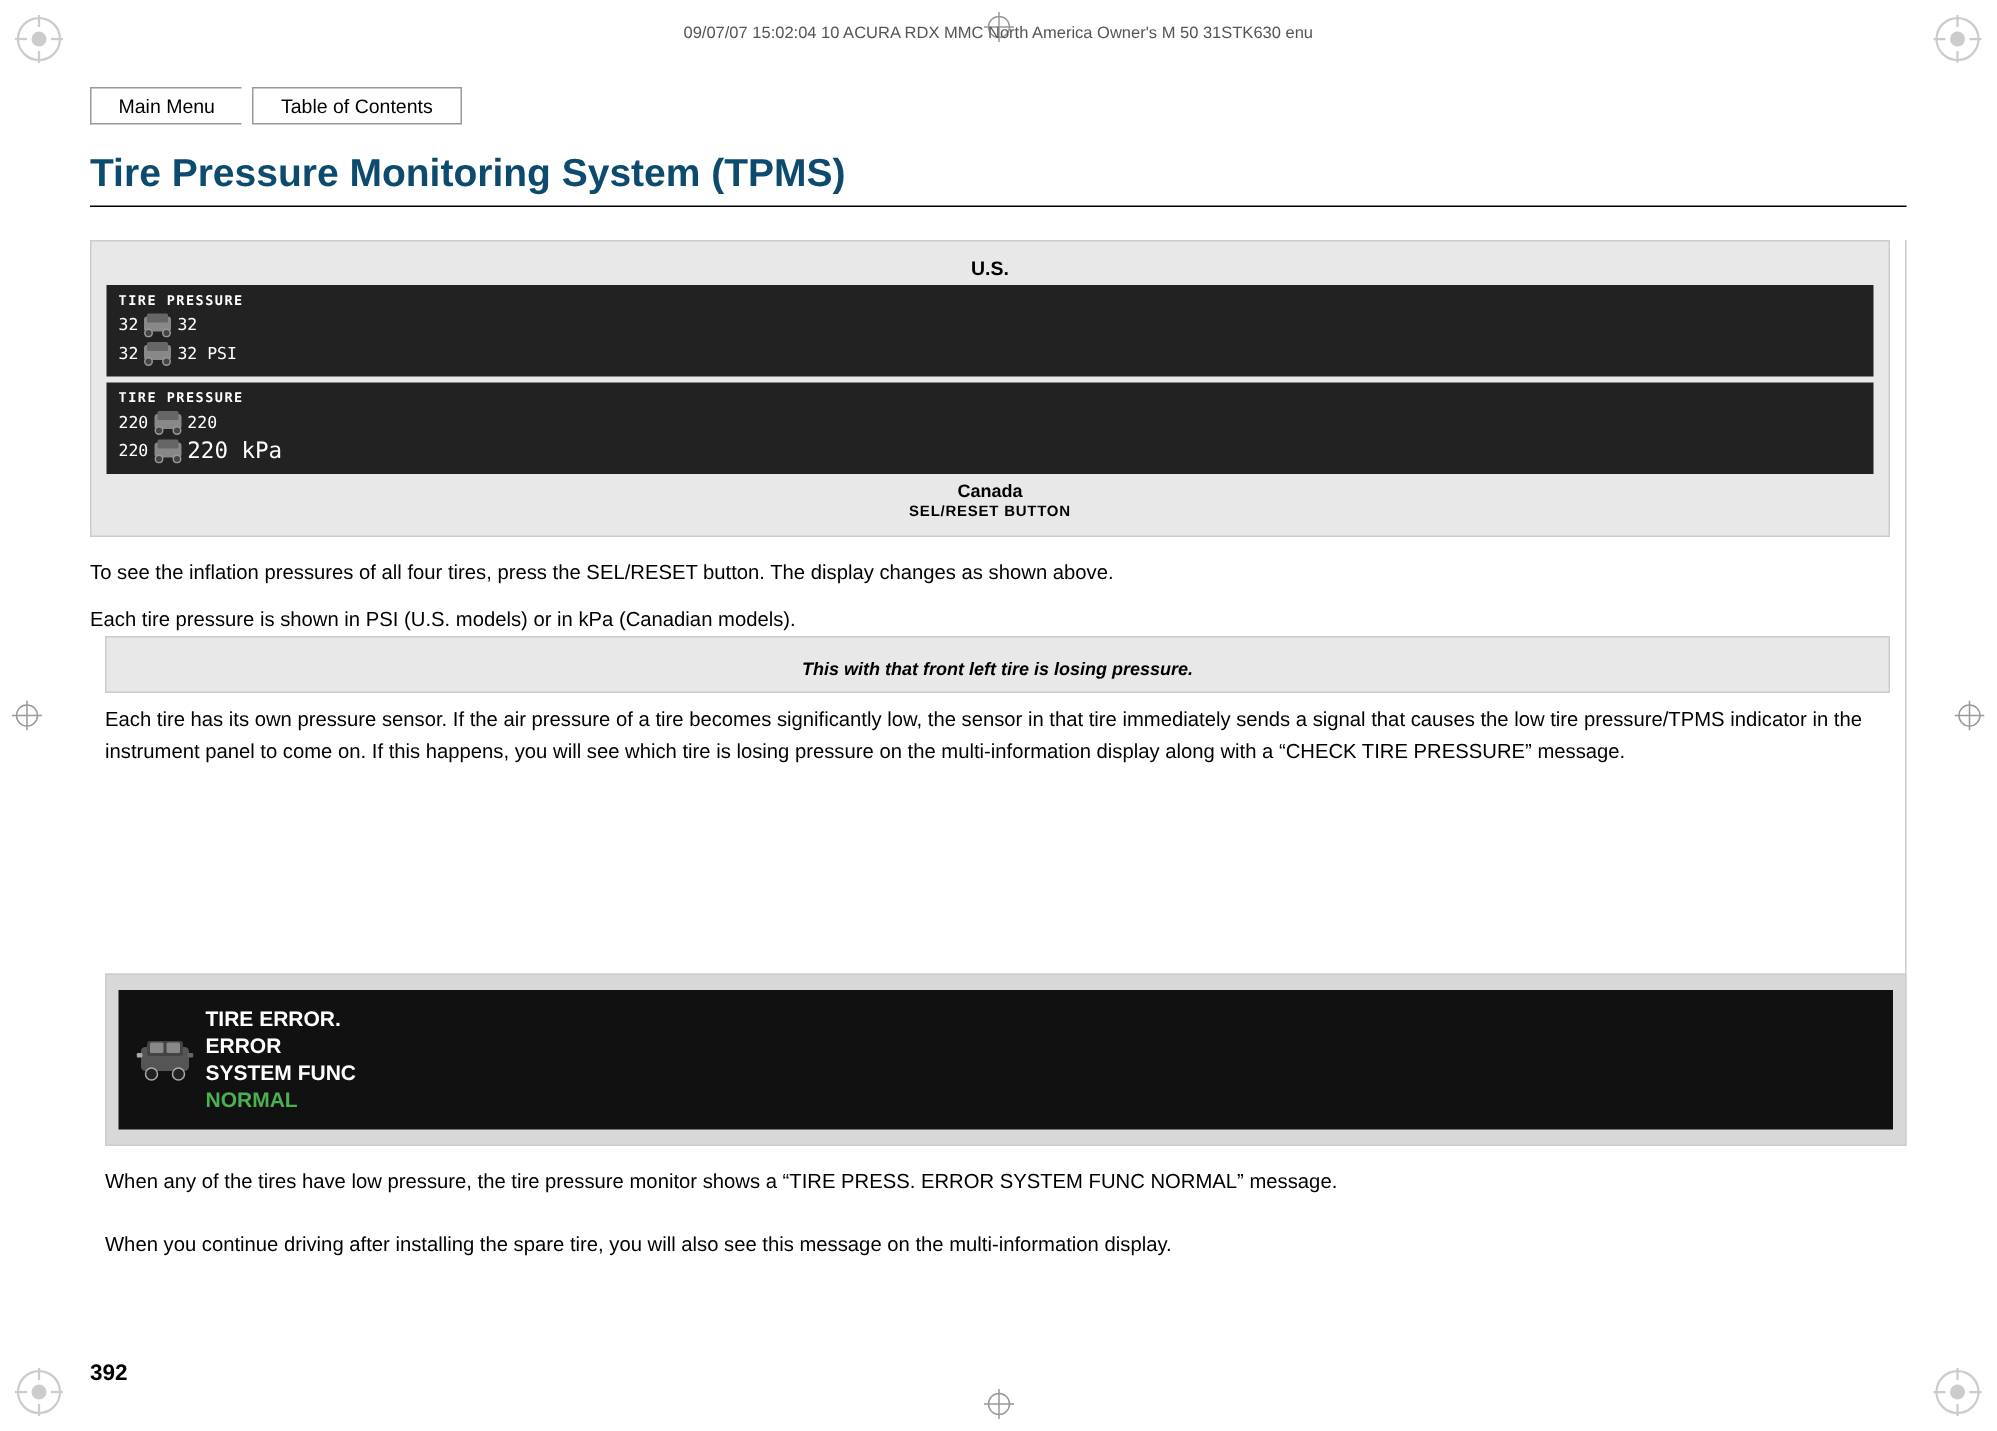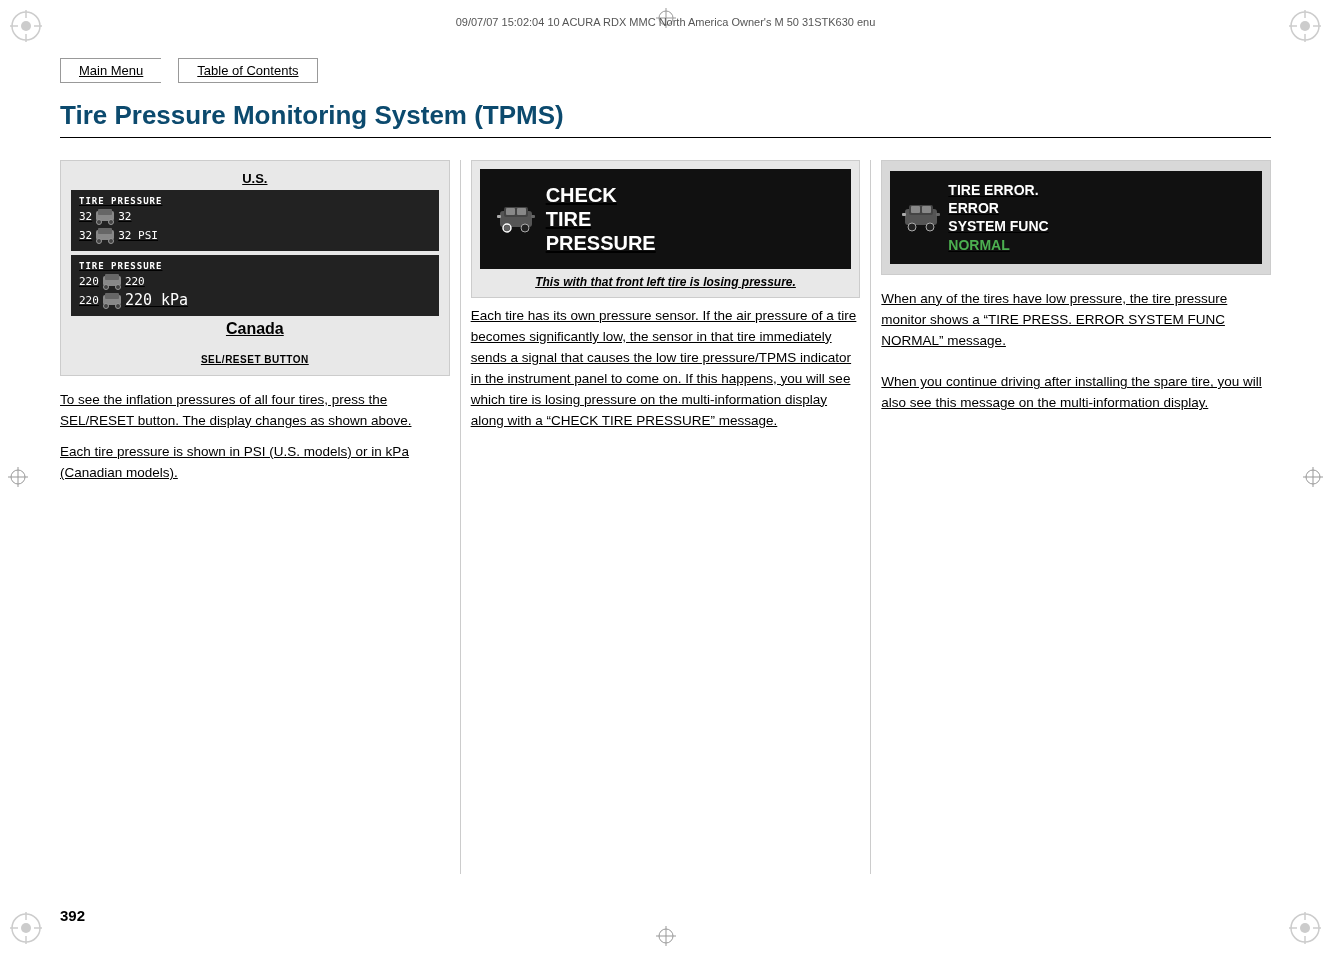--- a/index.html
+++ b/index.html
@@ -38,22 +38,21 @@
 
     .reg-mark svg { width: 100%; height: 100%; }
 
     
     .header-bar {
       position: absolute;
       top: 58px;
       left: 60px;
       right: 60px;
       display: flex;
-      gap: 17px;
-      text-decoration: underline;
+      gap: 7px;
     }
 
     .nav-button {
       border: 1px solid #999;
       padding: 4px 18px;
       font-size: 13px;
       background: #fff;
       cursor: pointer;
       white-space: nowrap;
     }
@@ -91,24 +90,23 @@
       left: 60px;
       right: 60px;
       bottom: 80px;
       display: flex;
       flex-direction: column;
     }
 
     
     .columns {
       display: flex;
-      flex-direction: row;
+      flex-direction: column;
       gap: 0;
       flex: 1;
-      text-decoration: underline;
     }
 
     .col {
       flex: 1;
       padding: 0 10px;
       border-right: 1px solid #ccc;
       display: flex;
       flex-direction: column;
     }
     .col:first-child { padding-left: 0; }
@@ -146,30 +144,30 @@
       letter-spacing: 1px;
     }
     .tire-row {
       display: flex;
       align-items: center;
       gap: 2px;
       margin: 1px 0;
       font-size: 10px;
     }
     .canada-label {
-      font-size: 16px;
+      font-size: 12px;
       font-weight: bold;
       margin-top: 4px;
       text-align: center;
     }
     .sel-reset-label {
       font-size: 10px;
       font-weight: bold;
       text-align: center;
-      margin-top: 16px;
+      margin-top: 2px;
       letter-spacing: 0.5px;
     }
 
     
     .col2-image {
       background: #e8e8e8;
       border: 1px solid #ccc;
       margin-bottom: 8px;
       padding: 8px;
       text-align: center;
@@ -387,43 +385,20 @@
       </div>
 
       <div class="col-text">
         <p>To see the inflation pressures of all four tires, press the SEL/RESET button. The display changes as shown above.</p>
         <p>Each tire pressure is shown in PSI (U.S. models) or in kPa (Canadian models).</p>
       </div>
     </div>
 
     <div class="col">
       <div class="col2-image">
-        <div class="check-tire-display">
-
-          <svg class="car-icon-small" viewBox="0 0 40 36" fill="none" xmlns="http://www.w3.org/2000/svg">
-            <rect x="4" y="10" width="32" height="16" rx="3" fill="#555"></rect>
-            <rect x="8" y="6" width="24" height="10" rx="2" fill="#444"></rect>
-
-            <rect x="10" y="7" width="9" height="7" rx="1" fill="#888"></rect>
-            <rect x="21" y="7" width="9" height="7" rx="1" fill="#888"></rect>
-
-            <circle cx="11" cy="27" r="4" fill="#222" stroke="#fff" stroke-width="1.5"></circle>
-            <circle cx="29" cy="27" r="4" fill="#222" stroke="#aaa" stroke-width="1"></circle>
-
-            <circle cx="11" cy="27" r="3" fill="#fff" opacity="0.3"></circle>
-
-            <rect x="1" y="14" width="4" height="3" rx="1" fill="#aaa"></rect>
-            <rect x="35" y="14" width="4" height="3" rx="1" fill="#666"></rect>
-          </svg>
-          <div class="check-tire-text">
-            <div>CHECK</div>
-            <div>TIRE</div>
-            <div>PRESSURE</div>
-          </div>
-        </div>
         <div class="check-caption">This with that front left tire is losing pressure.</div>
       </div>
 
       <div class="col-text">
         <p>Each tire has its own pressure sensor. If the air pressure of a tire becomes significantly low, the sensor in that tire immediately sends a signal that causes the low tire pressure/TPMS indicator in the instrument panel to come on. If this happens, you will see which tire is losing pressure on the multi-information display along with a “CHECK TIRE PRESSURE” message.</p>
       </div>
     </div>
 
     <div class="col">
       <div class="col3-image">

